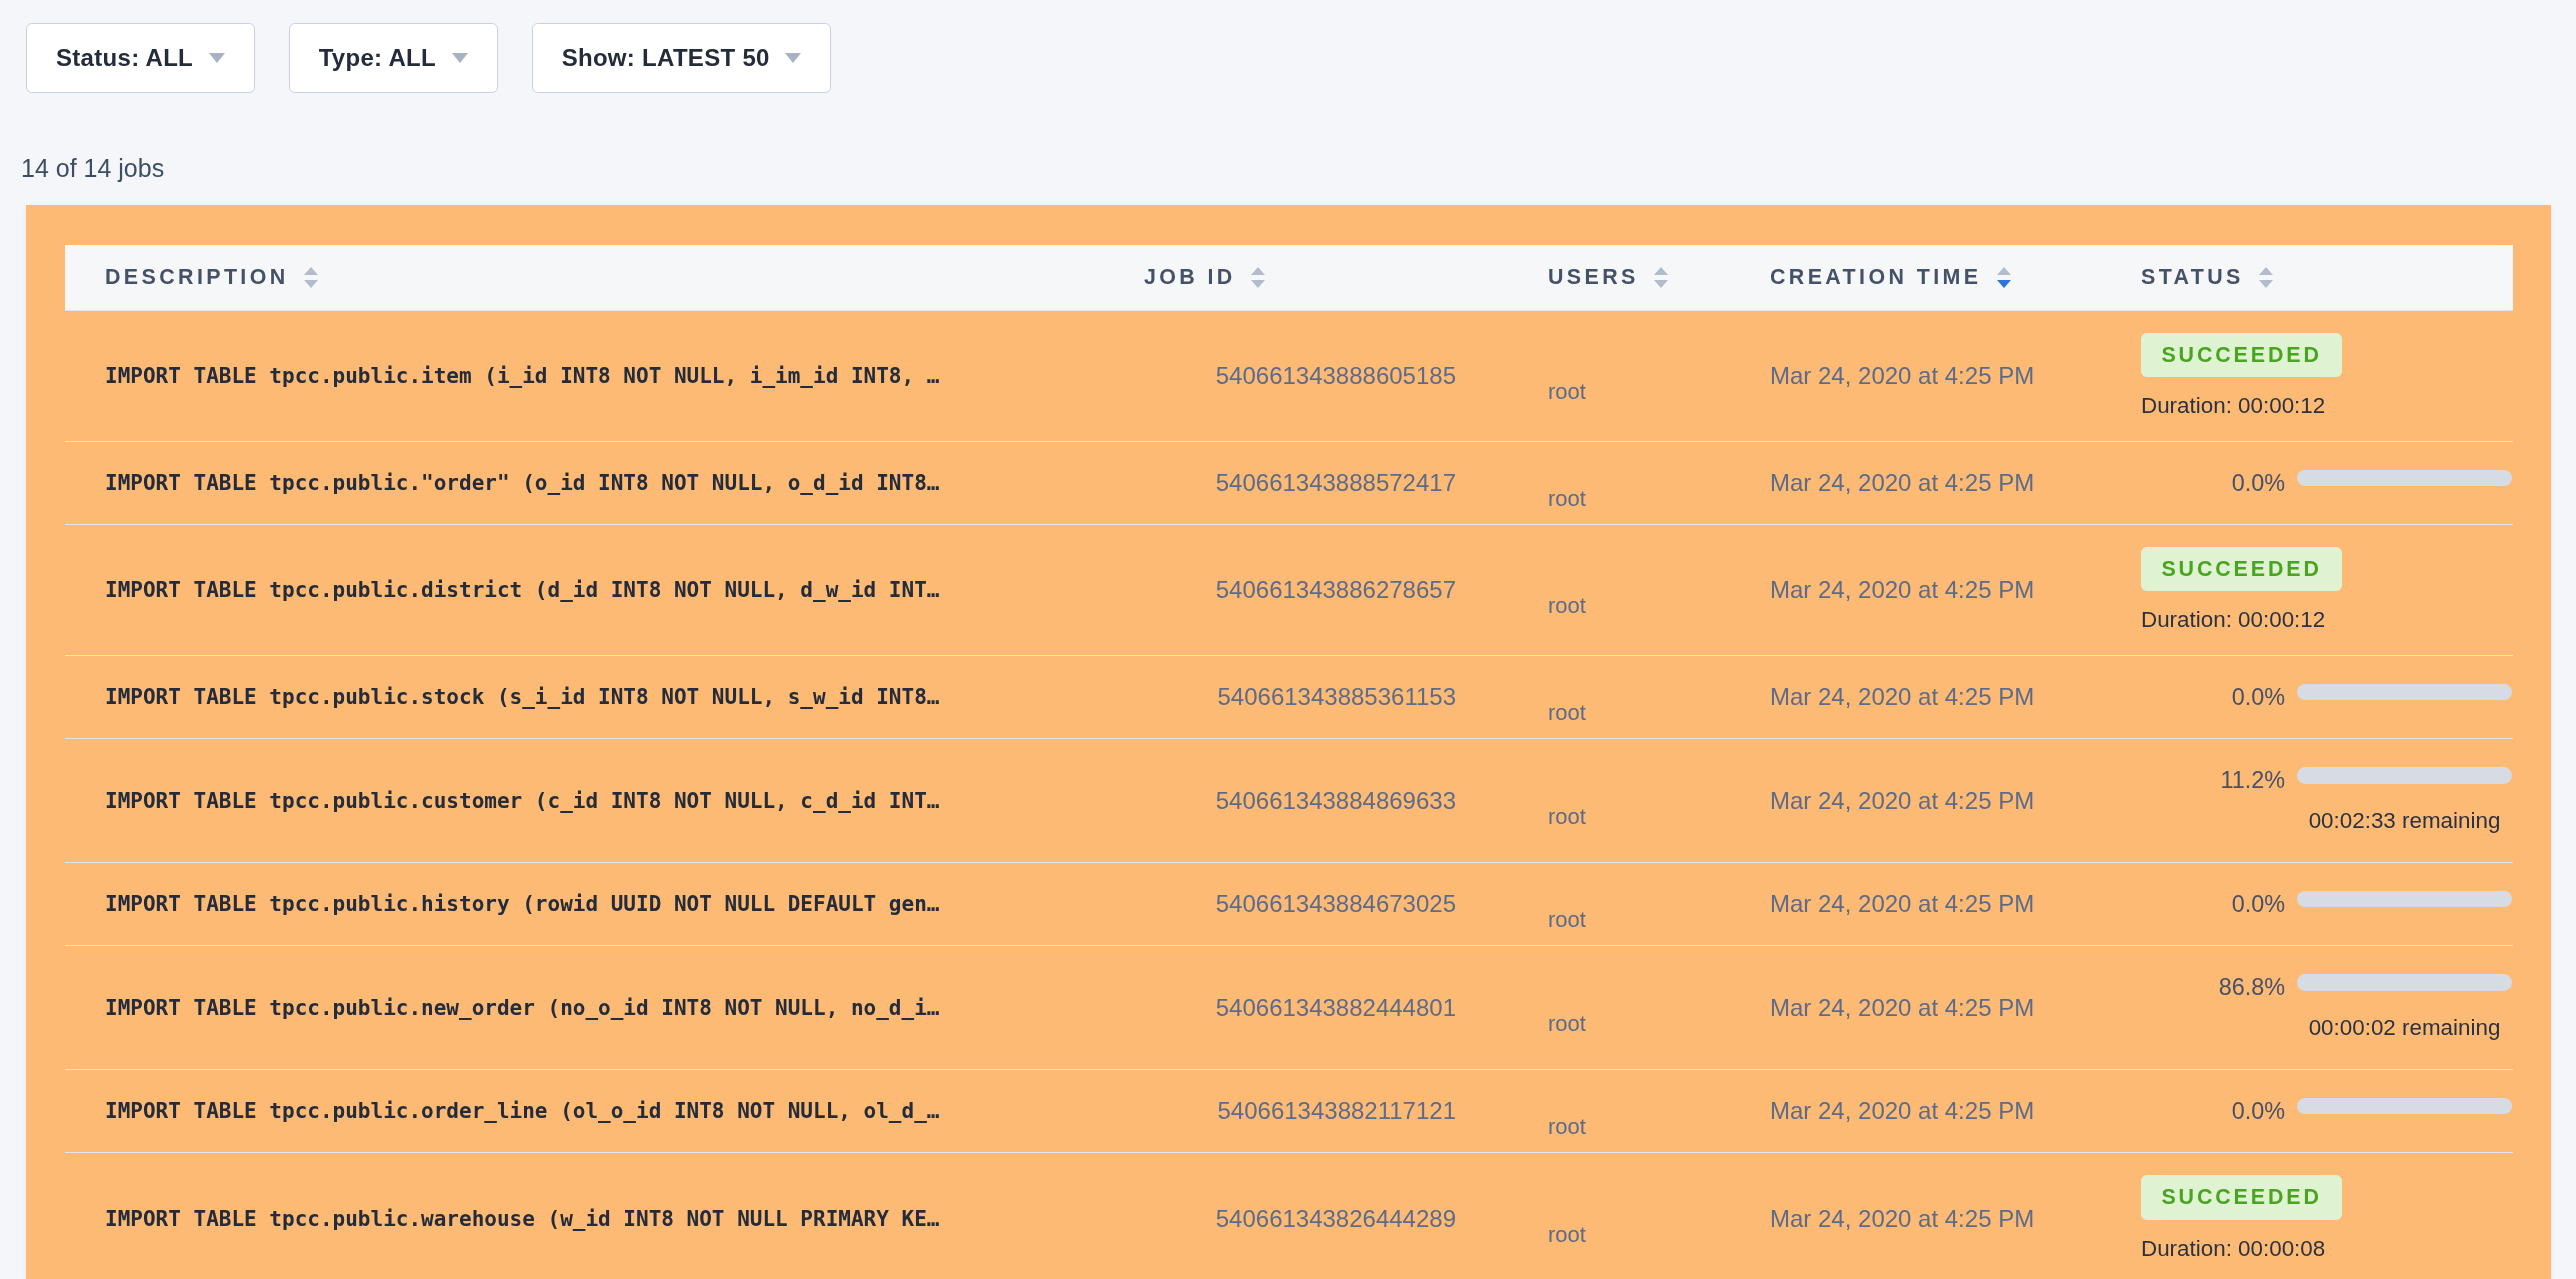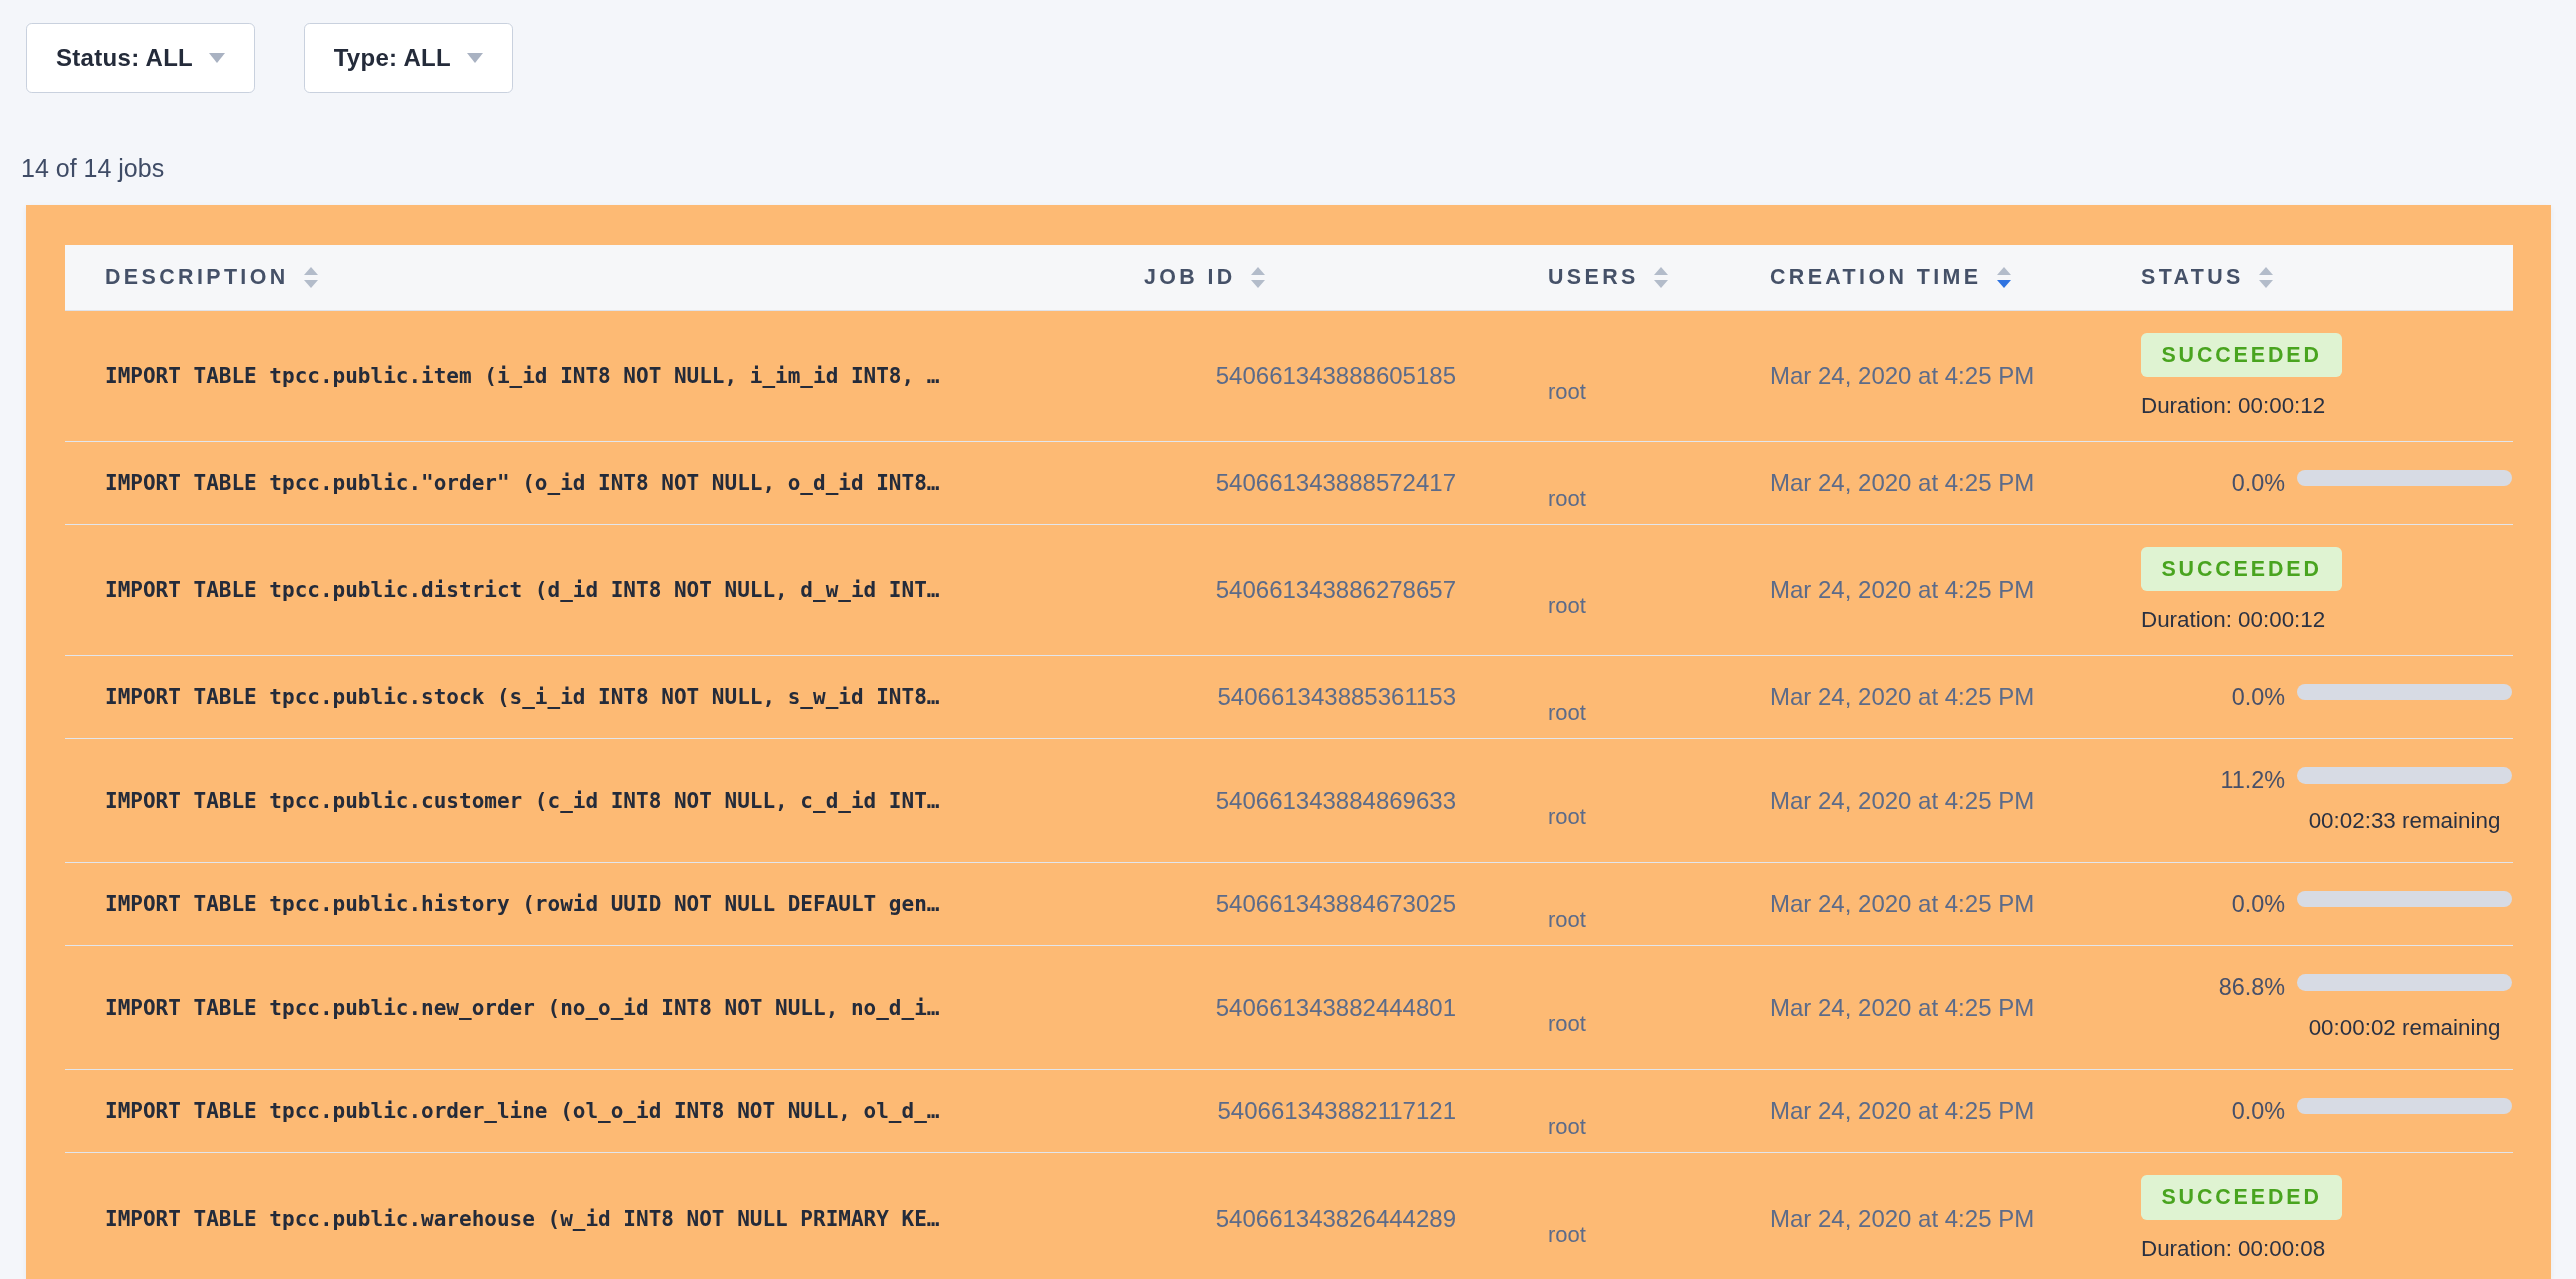--- a/index.html
+++ b/index.html
@@ -5,21 +5,21 @@
   * { margin:0; padding:0; box-sizing:border-box; }
   html,body { width:2576px; height:1279px; overflow:hidden; }
   body {
     background:#f4f6fa;
     font-family:"Liberation Sans", sans-serif;
     color:#242b3a;
     position:relative;
   }
 
   
-  .filters { position:absolute; top:23.4px; left:26px; display:flex; gap:49px; }
+  .filters { position:absolute; top:23.4px; left:26px; display:flex; gap:34px; }
   .filter-btn {
     height:70px; background:#fff; border:1px solid #c9d1de; border-radius:5.8px;
     display:inline-flex; align-items:center; padding:0 29px; cursor:pointer;
     font-size:24px; font-weight:bold; color:#242b3a; letter-spacing:0.3px;
   }
   .caret {
     width:0; height:0; margin-left:15.6px;
     border-left:8.8px solid transparent; border-right:8.8px solid transparent;
     border-top:10.7px solid #a9b2c2;
   }
@@ -98,20 +98,24 @@
 
 <div class="filters">
   <div class="filter-btn">
     <span>Status: ALL</span>
     <span class="caret"></span>
   </div>
   <div class="filter-btn">
     <span>Type: ALL</span>
     <span class="caret"></span>
   </div>
+  <div class="filter-btn">
+    <span>Show: LATEST 50</span>
+    <span class="caret"></span>
+  </div>
 </div>
 
 <div class="summary">14 of 14 jobs</div>
 
 <div class="card">
   <div class="table">
 
     <div class="grid-row thead">
       <div class="th c-desc">
         <span>DESCRIPTION</span>

